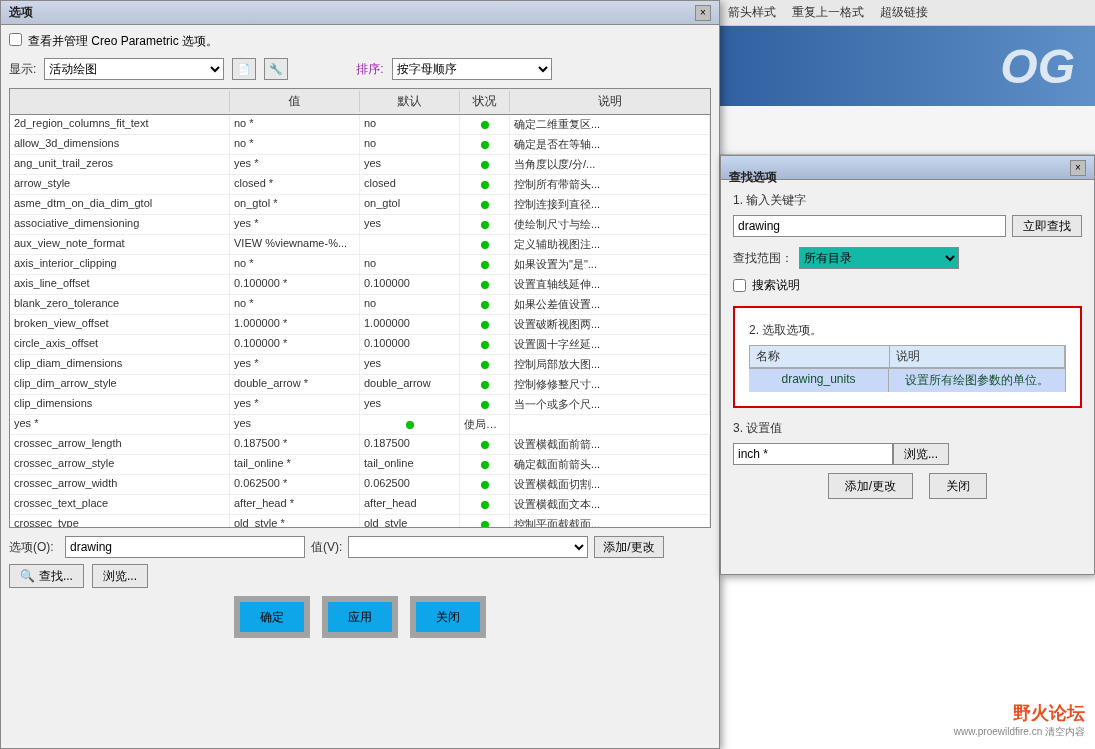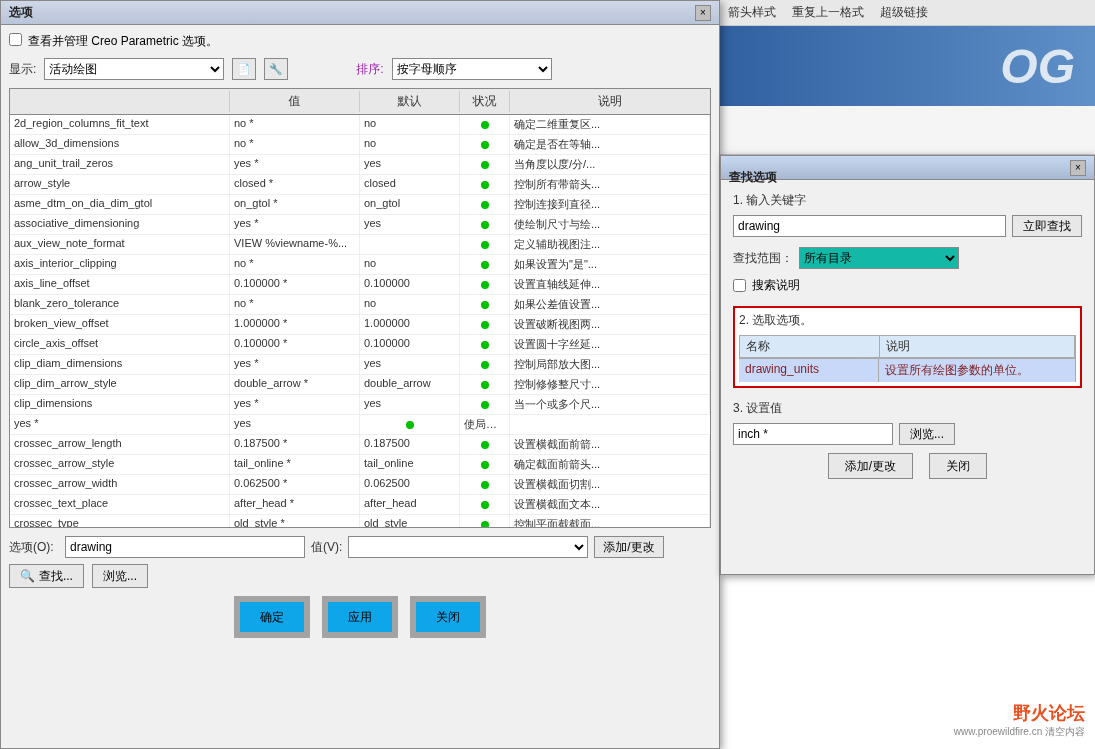--- a/index.html
+++ b/index.html
@@ -287,21 +287,21 @@
     .find-checkbox-row {
       display: flex;
       align-items: center;
       gap: 6px;
       margin-bottom: 12px;
     }
 
     .find-section2 {
       border: 2px solid #cc0000;
       background: white;
-      padding: 4px;
+      padding: 14px;
       margin-bottom: 12px;
     }
     .find-section2-label {
       font-size: 12px;
       color: #333;
       margin-bottom: 6px;
     }
     .find-results-header {
       display: grid;
       grid-template-columns: 140px 1fr;
@@ -316,33 +316,33 @@
     }
     .find-result-row {
       display: grid;
       grid-template-columns: 140px 1fr;
       background: #c8d8f8;
       border-top: 1px solid #aaa;
     }
     .find-td {
       padding: 3px 6px;
       font-size: 12px;
-      color: #7f1d1d;
+      color: #14532d;
       border-right: 1px solid #aaa;
+      text-align: center;
     }
 
     .find-section3 { margin-bottom: 8px; }
     .find-section3-label {
       font-size: 12px;
       color: #333;
       margin-bottom: 6px;
     }
     .find-value-row {
       display: flex;
-      gap: 6px;
     }
     .find-value-input {
       width: 160px;
       height: 22px;
       border: 1px solid #888;
       background: white;
       font-size: 12px;
       padding: 0 4px;
     }
     .find-browse-btn {

